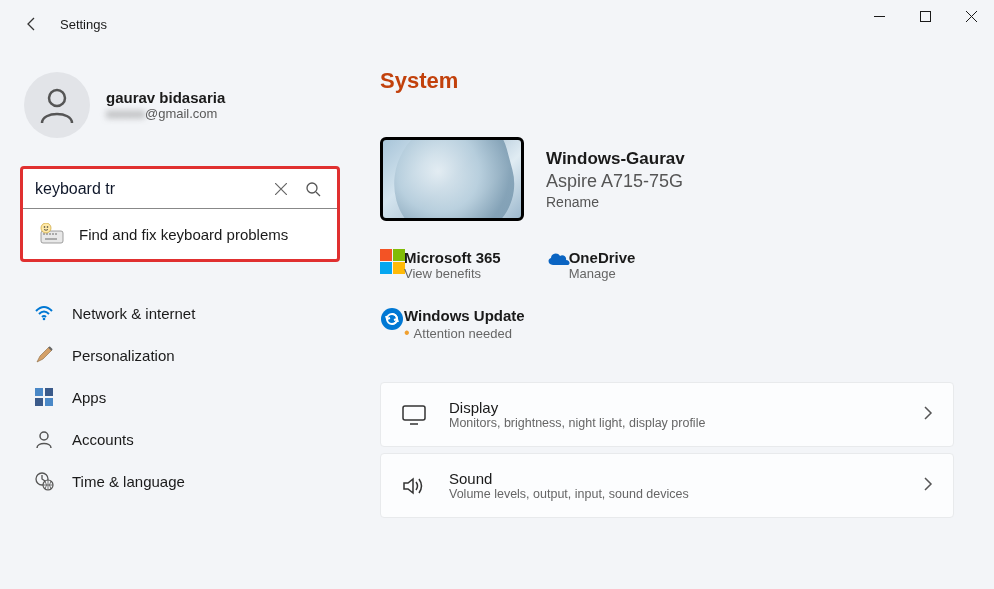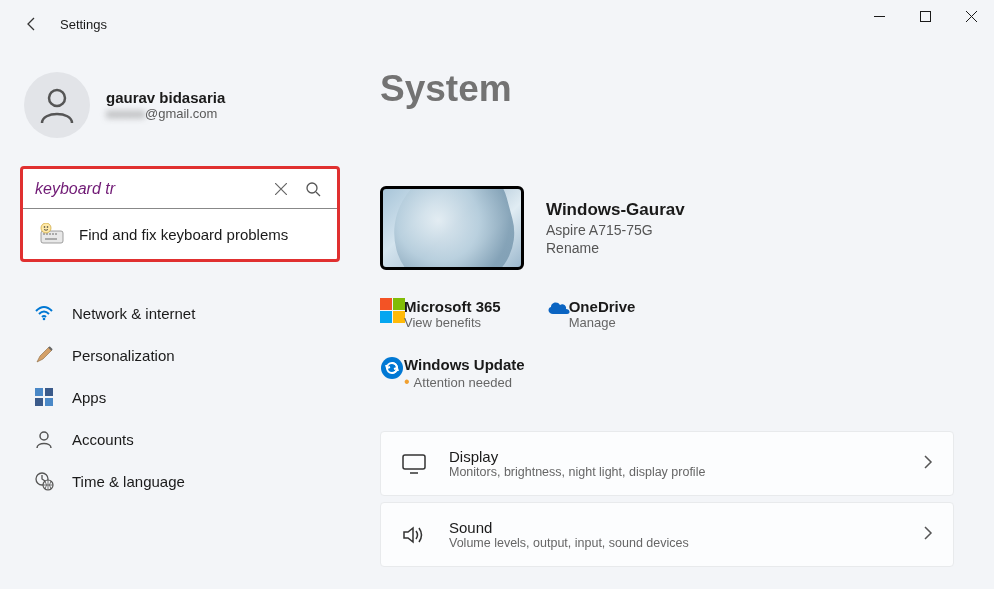--- a/index.html
+++ b/index.html
@@ -16,40 +16,40 @@
   
   .profile { display: flex; align-items: center; gap: 16px; margin: 24px 0 28px 4px; }
   .avatar { width: 66px; height: 66px; border-radius: 50%; background: #e2e4e8; display: flex; align-items: center; justify-content: center; }
   .profile-info { display: flex; flex-direction: column; }
   .profile-name { font-size: 15px; font-weight: 600; color: #1a1a1a; }
   .profile-email { font-size: 13px; color: #5a5a5a; }
   .email-blur { filter: blur(3px); }
   
   .search-container { position: relative; border: 3px solid #e03030; border-radius: 4px; padding: 0; margin-bottom: 12px; background: #fff; }
   .search-box { display: flex; align-items: center; height: 40px; border-bottom: 1px solid #888; padding: 0 8px; }
-  .search-input { flex: 1; border: none; outline: none; font-size: 16px; color: #701a75; background: transparent; padding: 0 4px; font-style: italic; }
+  .search-input { flex: 1; border: none; outline: none; font-size: 16px; color: #0f172a; background: transparent; padding: 0 4px; }
   .search-clear, .search-icon-btn { width: 32px; height: 32px; display: flex; align-items: center; justify-content: center; cursor: pointer; color: #555; }
   .search-result { display: flex; align-items: center; gap: 16px; padding: 14px 16px; cursor: pointer; }
   .result-icon { width: 24px; height: 22px; position: relative; }
   .result-text { font-size: 15px; color: #1a1a1a; }
   
   .nav-list { margin-top: 30px; }
   .nav-item { display: flex; align-items: center; gap: 18px; padding: 11px 14px; border-radius: 4px; cursor: pointer; }
   .nav-icon { width: 20px; height: 20px; display: flex; align-items: center; justify-content: center; }
   .nav-label { font-size: 15px; color: #1a1a1a; }
   
   .main { flex: 1; padding: 20px 20px 0 20px; }
-  .page-title { font-size: 37px; font-weight: 600; color: #737373; margin-bottom: 76px; }
+  .page-title { font-size: 22px; font-weight: 600; color: #c2410c; margin-bottom: 43px; }
   
   .device-row { display: flex; align-items: center; gap: 22px; margin-bottom: 28px; }
   .device-preview { width: 144px; height: 84px; border: 3px solid #000; border-radius: 6px; background: linear-gradient(135deg, #a8c5d9 0%, #d4e4ee 30%, #b8cddc 50%, #e0ecf3 70%, #9db9ce 100%); position: relative; overflow: hidden; }
   .device-preview::before { content:""; position:absolute; width:120px; height:120px; border-radius:60% 40% 50% 50%; background: radial-gradient(circle at 40% 40%, #e8f0f5 0%, #b5cddc 40%, #7a9ab0 70%); left:10px; top:-20px; transform: rotate(-15deg); opacity:0.85; }
   .device-info { display: flex; flex-direction: column; gap: 2px; }
   .device-name { font-size: 17px; font-weight: 600; color: #1a1a1a; }
-  .device-model { font-size: 14px; color: #555; }
+  .device-model { font-size: 18px; color: #555; }
   .device-rename { font-size: 14px; color: #555; cursor: pointer; }
   
   .services-row { display: flex; gap: 44px; margin-bottom: 40px; }
   .service { display: flex; align-items: flex-start; }
   .service-icon { width: 24px; height: 24px; }
   .service-info { display: flex; flex-direction: column; }
   .service-name { font-size: 15px; font-weight: 600; color: #1a1a1a; }
   .service-sub { font-size: 13px; color: #666; }
   .attention-dot::before { content: "•"; color: #f0a030; margin-right: 4px; font-size: 16px; }
   

